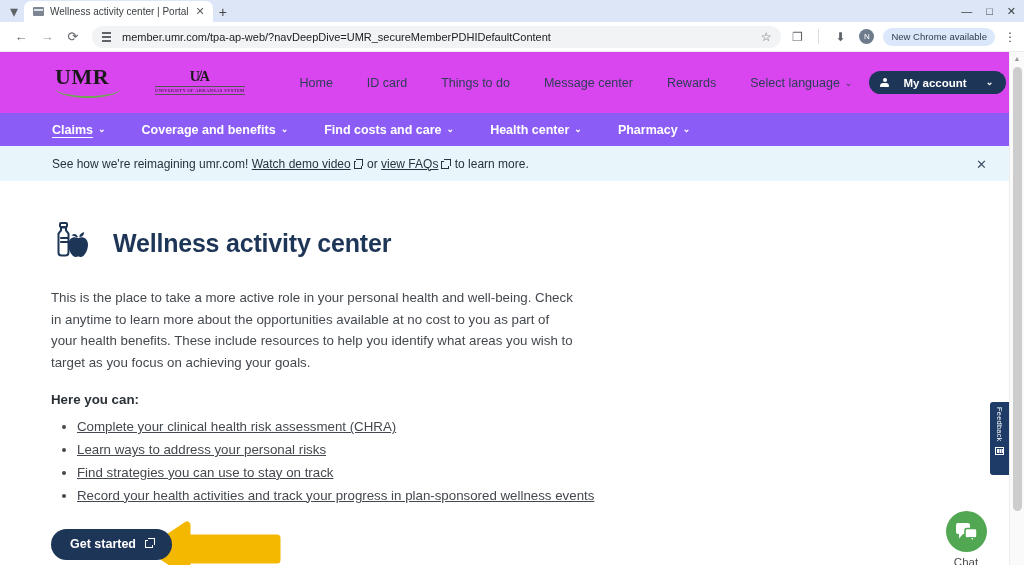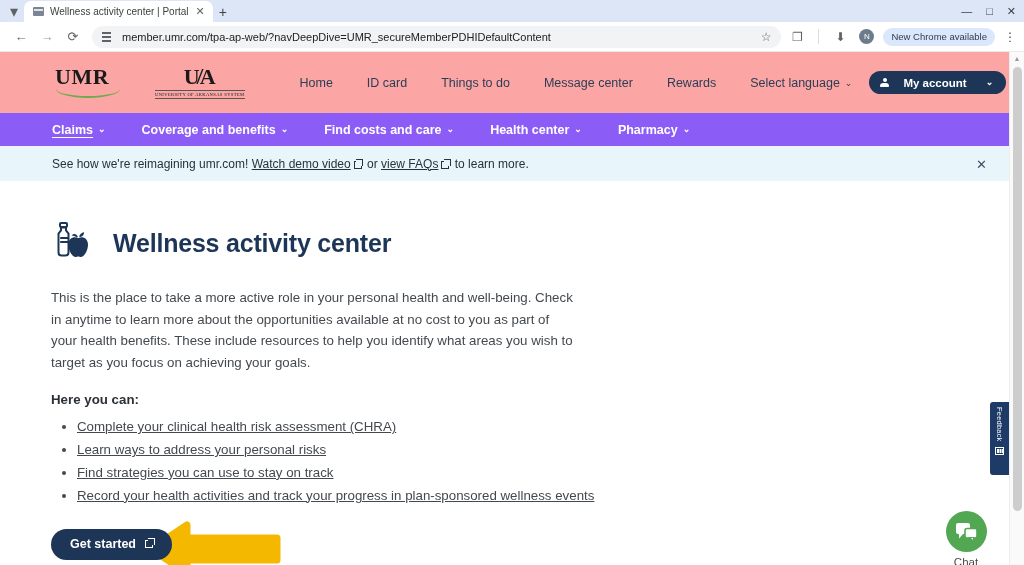--- a/index.html
+++ b/index.html
@@ -78,35 +78,35 @@
 
   
   .viewport {
     position:absolute; left:0; top:52px; width:1024px; height:513px;
     background:#fff; overflow:hidden;
   }
   .page { width: 1009px; height: 513px; position:relative; background:#fff; }
 
   
   .site-header {
-    height: 61px; display:flex; align-items:center; padding-left: 55px; background:#fca5a5;
+    height: 61px; display:flex; align-items:center; padding-left: 55px; background:#d946ef;
   }
   .logo-umr { position: relative; width: 68px; height: 34px; flex: 0 0 auto; }
   .logo-umr .umr-text {
     font-family: "Liberation Serif", serif; font-weight:bold; font-size: 22px;
     color:#1a1a1a; letter-spacing: 0.5px; line-height: 1;
   }
   .logo-umr .swoosh {
     position:absolute; left:1px; top:23px; width:64px; height:9px;
     border-bottom: 2.5px solid #6cab4b; border-radius: 0 0 50% 50% / 0 0 100% 100%;
   }
   .logo-sep { width:1px; height:34px; background:#cfcfcf; margin: 0 18px 0 14px; }
   .logo-ua { width: 92px; text-align:center; }
   .logo-ua .ua-text {
-    font-family:"Liberation Serif", serif; font-weight:bold; font-size:22px; color:#1a1a1a;
+    font-family:"Liberation Serif", serif; font-weight:bold; font-size:14px; color:#1a1a1a;
     line-height:1; letter-spacing:0px;
   }
   .logo-ua .ua-sub {
     font-family:"Liberation Serif", serif; font-size:4.6px; color:#1a1a1a; letter-spacing:0.35px;
     border-top:0.8px solid #555; border-bottom:0.8px solid #555; margin-top:2px; padding:1px 0; white-space:nowrap;
   }
 
   .top-nav { display:flex; align-items:center; gap:0; margin-left: 38px; }
   .top-nav a {
     font-size: 12.5px; color:#2c3d55; text-decoration:none; padding: 0 17px; white-space:nowrap;

